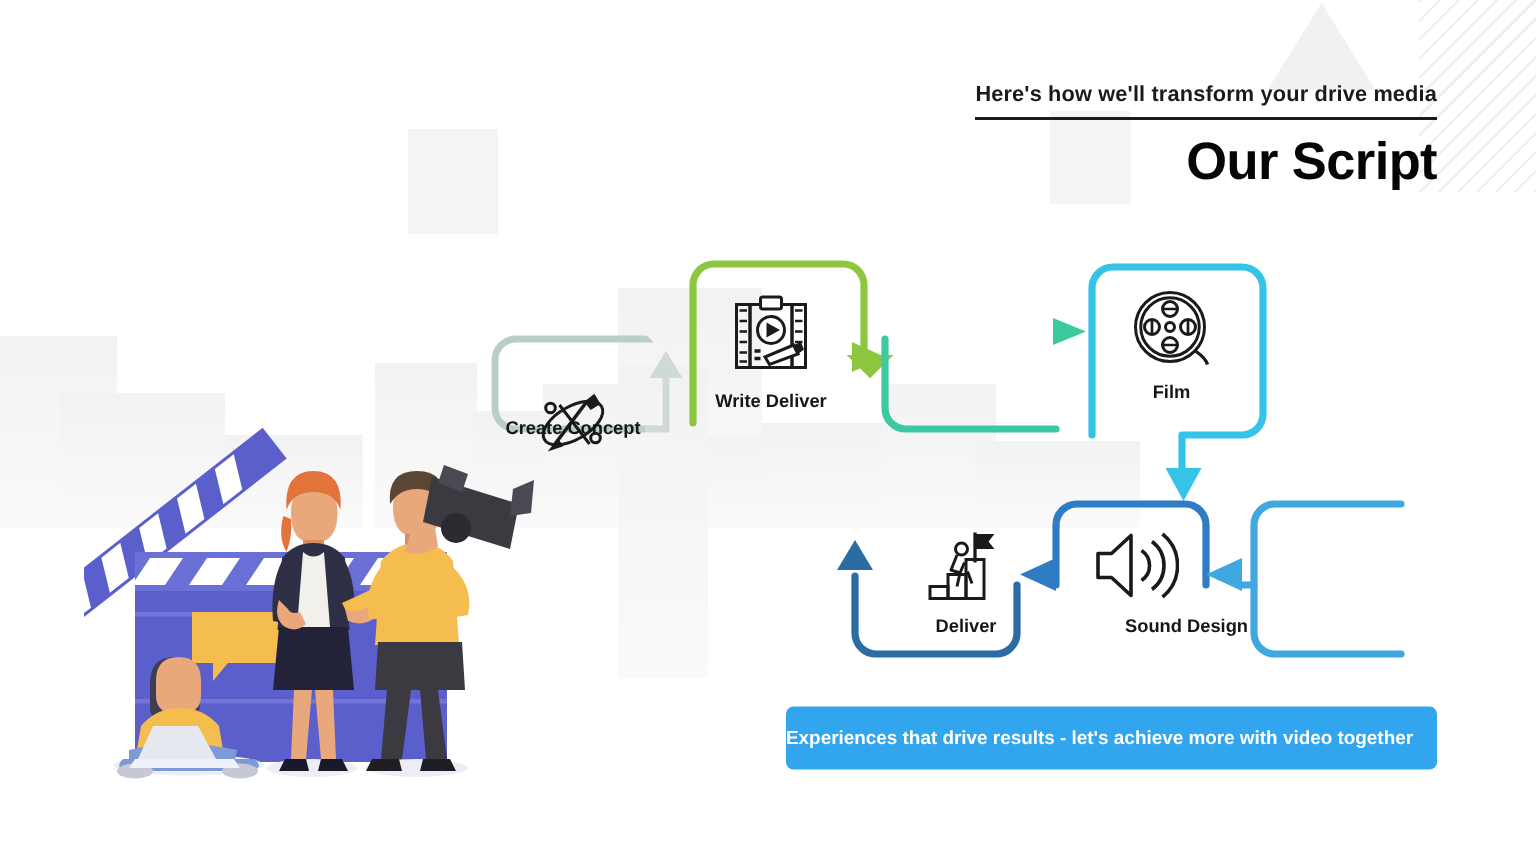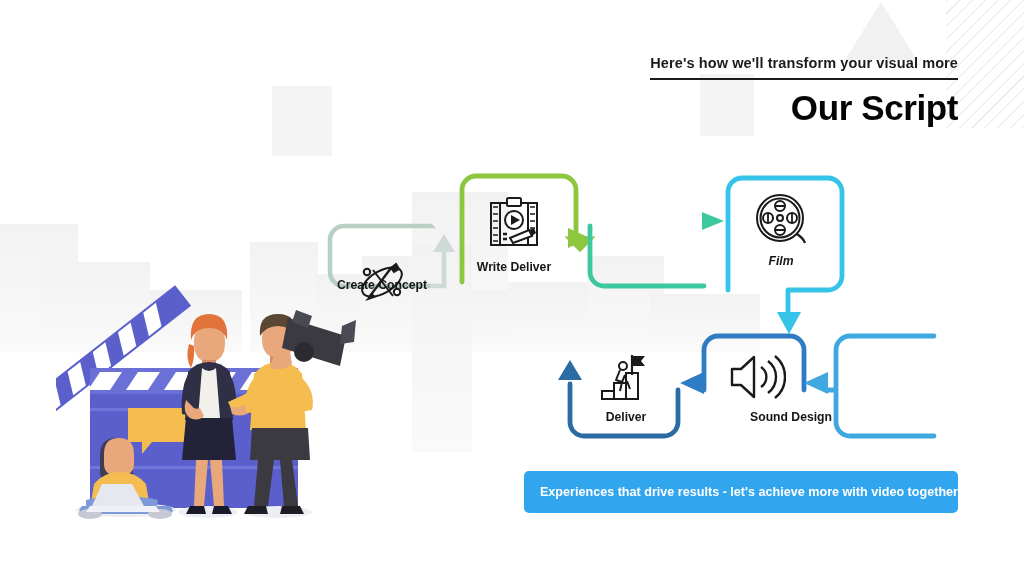--- a/index.html
+++ b/index.html
@@ -50,21 +50,21 @@
   .node .lbl{
     position:absolute;left:-22px;right:-22px;bottom:14px;text-align:center;
     font-size:12.2px;font-weight:bold;color:#161616;white-space:nowrap;
   }
   .conn{position:absolute;}
   .conn svg{display:block;overflow:visible;}
 
   
   .banner{
     position:absolute;left:524px;top:471px;width:434px;height:42px;
-    border-radius:5px;display:flex;align-items:center;justify-content:flex-end;
+    border-radius:5px;display:flex;align-items:center;justify-content:flex-start;
   }
   .banner span{font-size:12.6px;font-weight:bold;color:#fff;white-space:nowrap;}
 
   
   .illus{position:absolute;left:56px;top:222px;width:300px;height:302px;}
 </style>
 </head>
 <body>
 
 <div id="slide">
@@ -84,21 +84,21 @@
       <div class="bld" style="left:588px; width:76px;  height:96px;"></div>
       <div class="bld" style="left:650px; width:110px; height:58px;"></div>
     </div>
     <div class="sq-a"></div>
     <div class="sq-b"></div>
     <div class="tri-top"></div>
     <div class="hatch"></div>
   </div>
 
   <div class="hdr">
-    <div class="hdr-kicker">Here's how we'll transform your visual more</div>
+    <div class="hdr-kicker">Here's how we'll transform your drive media</div>
     <div class="hdr-title">Our Script</div>
   </div>
 
   <div class="node" style="left:326px;top:222px;width:112px;height:68px;">
     <svg class="frame" width="112" height="68" viewBox="0 0 112 68">
       <path d="M112 4 H18 A14 14 0 0 0 4 18 V50 A14 14 0 0 0 18 64 H112" fill="none" stroke="#b9cfc4" stroke-width="4.6" stroke-linecap="round"></path>
     </svg>
   </div>
   <div class="conn" style="left:430px;top:226px;width:40px;height:64px;">
     <svg width="40" height="64" viewBox="0 0 40 64">
@@ -216,37 +216,37 @@
         <circle cx="27" cy="14" r="5"></circle>
         <circle cx="27" cy="38" r="5"></circle>
         <circle cx="15" cy="26" r="5"></circle>
         <circle cx="39" cy="26" r="5"></circle>
         <circle cx="27" cy="26" r="3"></circle>
         <path d="M27 9 h0 M22 14 h10 M22 38 h10" stroke-width="1.8"></path>
         <path d="M15 21 v10 M39 21 v10" stroke-width="1.8"></path>
         <path d="M44 42 q7 5 8 9" stroke-width="2.2"></path>
       </svg>
     </div>
-    <div class="lbl" style="bottom:18px;font-style:italic;">Film</div>
+    <div class="lbl" style="bottom:18px;">Film</div>
   </div>
 
   <div class="node" style="left:704px;top:336px;width:106px;height:104px;">
     <div class="icon" style="top:12px;height:58px;">
       <svg width="58" height="52" viewBox="0 0 58 52" stroke="#1a1a1a" stroke-width="2.4" fill="none">
         <path d="M4 18 h9 L26 6 v40 L13 34 H4 Z" stroke-linejoin="round"></path>
         <path d="M33 16 a12 12 0 0 1 0 20"></path>
         <path d="M40 10 a20 20 0 0 1 0 32"></path>
         <path d="M47 5 a27 27 0 0 1 0 42"></path>
       </svg>
     </div>
     <div class="lbl" style="bottom:16px;text-align:right;">Sound Design</div>
   </div>
 
 
-  <div class="node" style="left:574px;top:336px;width:104px;height:104px;">
+  <div class="node" style="left:592px;top:336px;width:104px;height:104px;">
     <div class="icon" style="top:12px;height:58px;">
       <svg width="56" height="52" viewBox="0 0 56 52" stroke="#1a1a1a" stroke-width="2" fill="none">
         <rect x="4" y="40" width="12" height="8"></rect>
         <rect x="16" y="32" width="12" height="16"></rect>
         <rect x="28" y="22" width="12" height="26"></rect>
         <circle cx="25" cy="15" r="4"></circle>
         <path d="M22 19 l-4 10 l6 2 l3 -7" stroke-linejoin="round"></path>
         <path d="M24 31 l-2 9 M29 30 l3 8" stroke-width="2"></path>
         <path d="M34 4 v20" stroke-width="2.2"></path>
         <path d="M34 5 h13 l-4 5 l4 5 h-13 Z" fill="#1a1a1a" stroke="none"></path>

